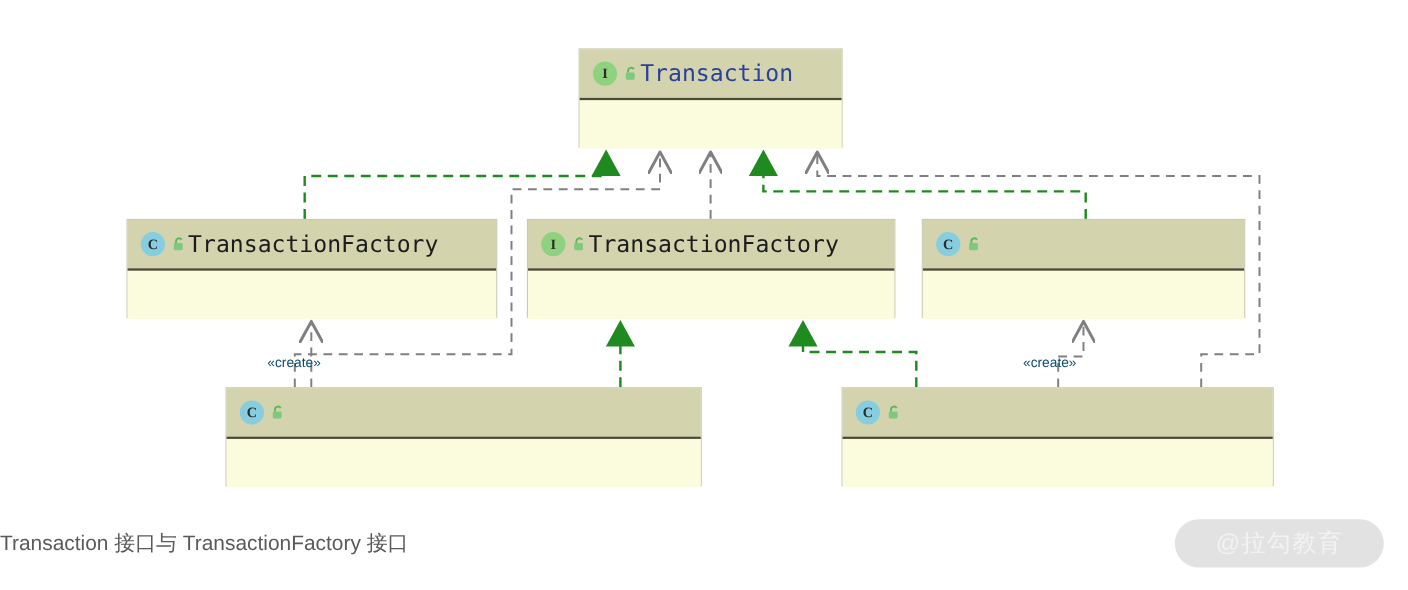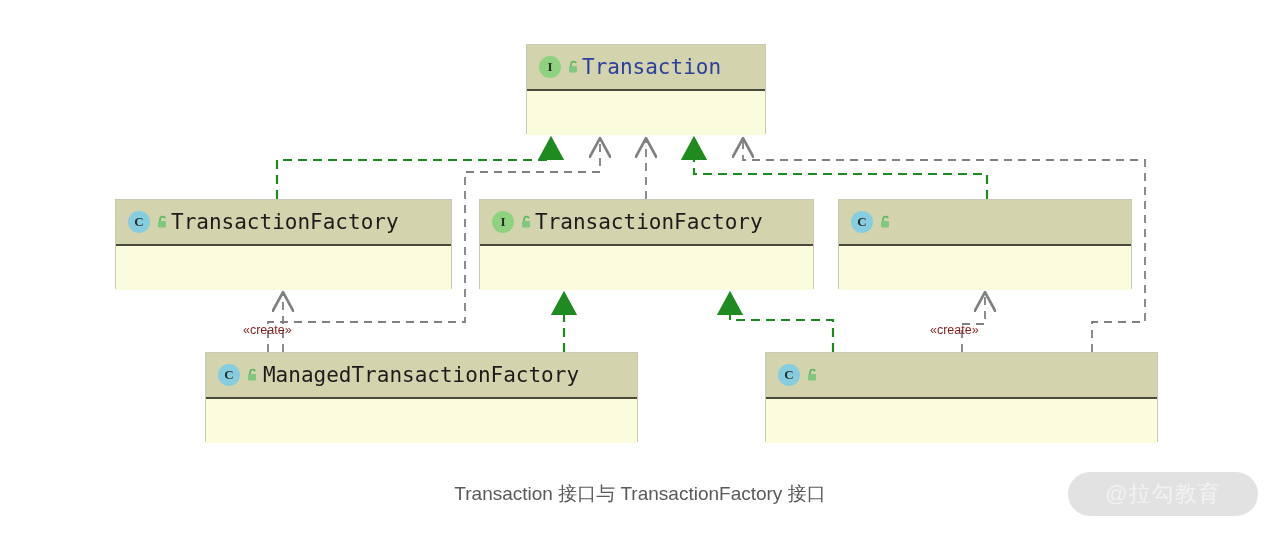--- a/index.html
+++ b/index.html
@@ -81,30 +81,30 @@
     padding-right: 56px;
     white-space: nowrap;
   }
   .uml-title.blue {
     color: #2b3f9c;
   }
   .edge-label {
     position: absolute;
     font-family: "Liberation Sans", sans-serif;
     font-size: 12.5px;
-    color: #7f1d1d;
+    color: #0c4a6e;
     white-space: nowrap;
     z-index: 6;
   }
   #caption {
     position: absolute;
     left: 0;
     top: 481px;
     width: 1280px;
-    text-align: center;
+    text-align: left;
     font-family: "Liberation Sans", sans-serif;
     font-size: 19px;
     color: #5a5a5a;
   }
   #watermark {
     position: absolute;
     left: 1068px;
     top: 472px;
     width: 190px;
     height: 44px;
@@ -211,21 +211,20 @@
 
   <div class="uml-box" style="left:205px; top:352px; width:433px; height:90px;">
     <div class="uml-header">
       <span class="stereo-icon cls">C</span>
       <span class="lock-icon">
         <svg viewBox="0 0 16 16" width="16" height="16">
             <path d="M5 7 V5.2 a2.8 2.8 0 0 1 5.2 -1.2" fill="none" stroke="#5cb85c" stroke-width="1.7"></path>
             <rect x="3" y="7" width="8" height="6.4" rx="1" fill="#7fc97f"></rect>
           </svg>
       </span>
-      <span class="uml-title">ManagedTransactionFactory</span>
     </div>
     <div class="uml-body"></div>
   </div>
 
   <div class="uml-box" style="left:765px; top:352px; width:393px; height:90px;">
     <div class="uml-header">
       <span class="stereo-icon cls">C</span>
       <span class="lock-icon">
         <svg viewBox="0 0 16 16" width="16" height="16">
             <path d="M5 7 V5.2 a2.8 2.8 0 0 1 5.2 -1.2" fill="none" stroke="#5cb85c" stroke-width="1.7"></path>

